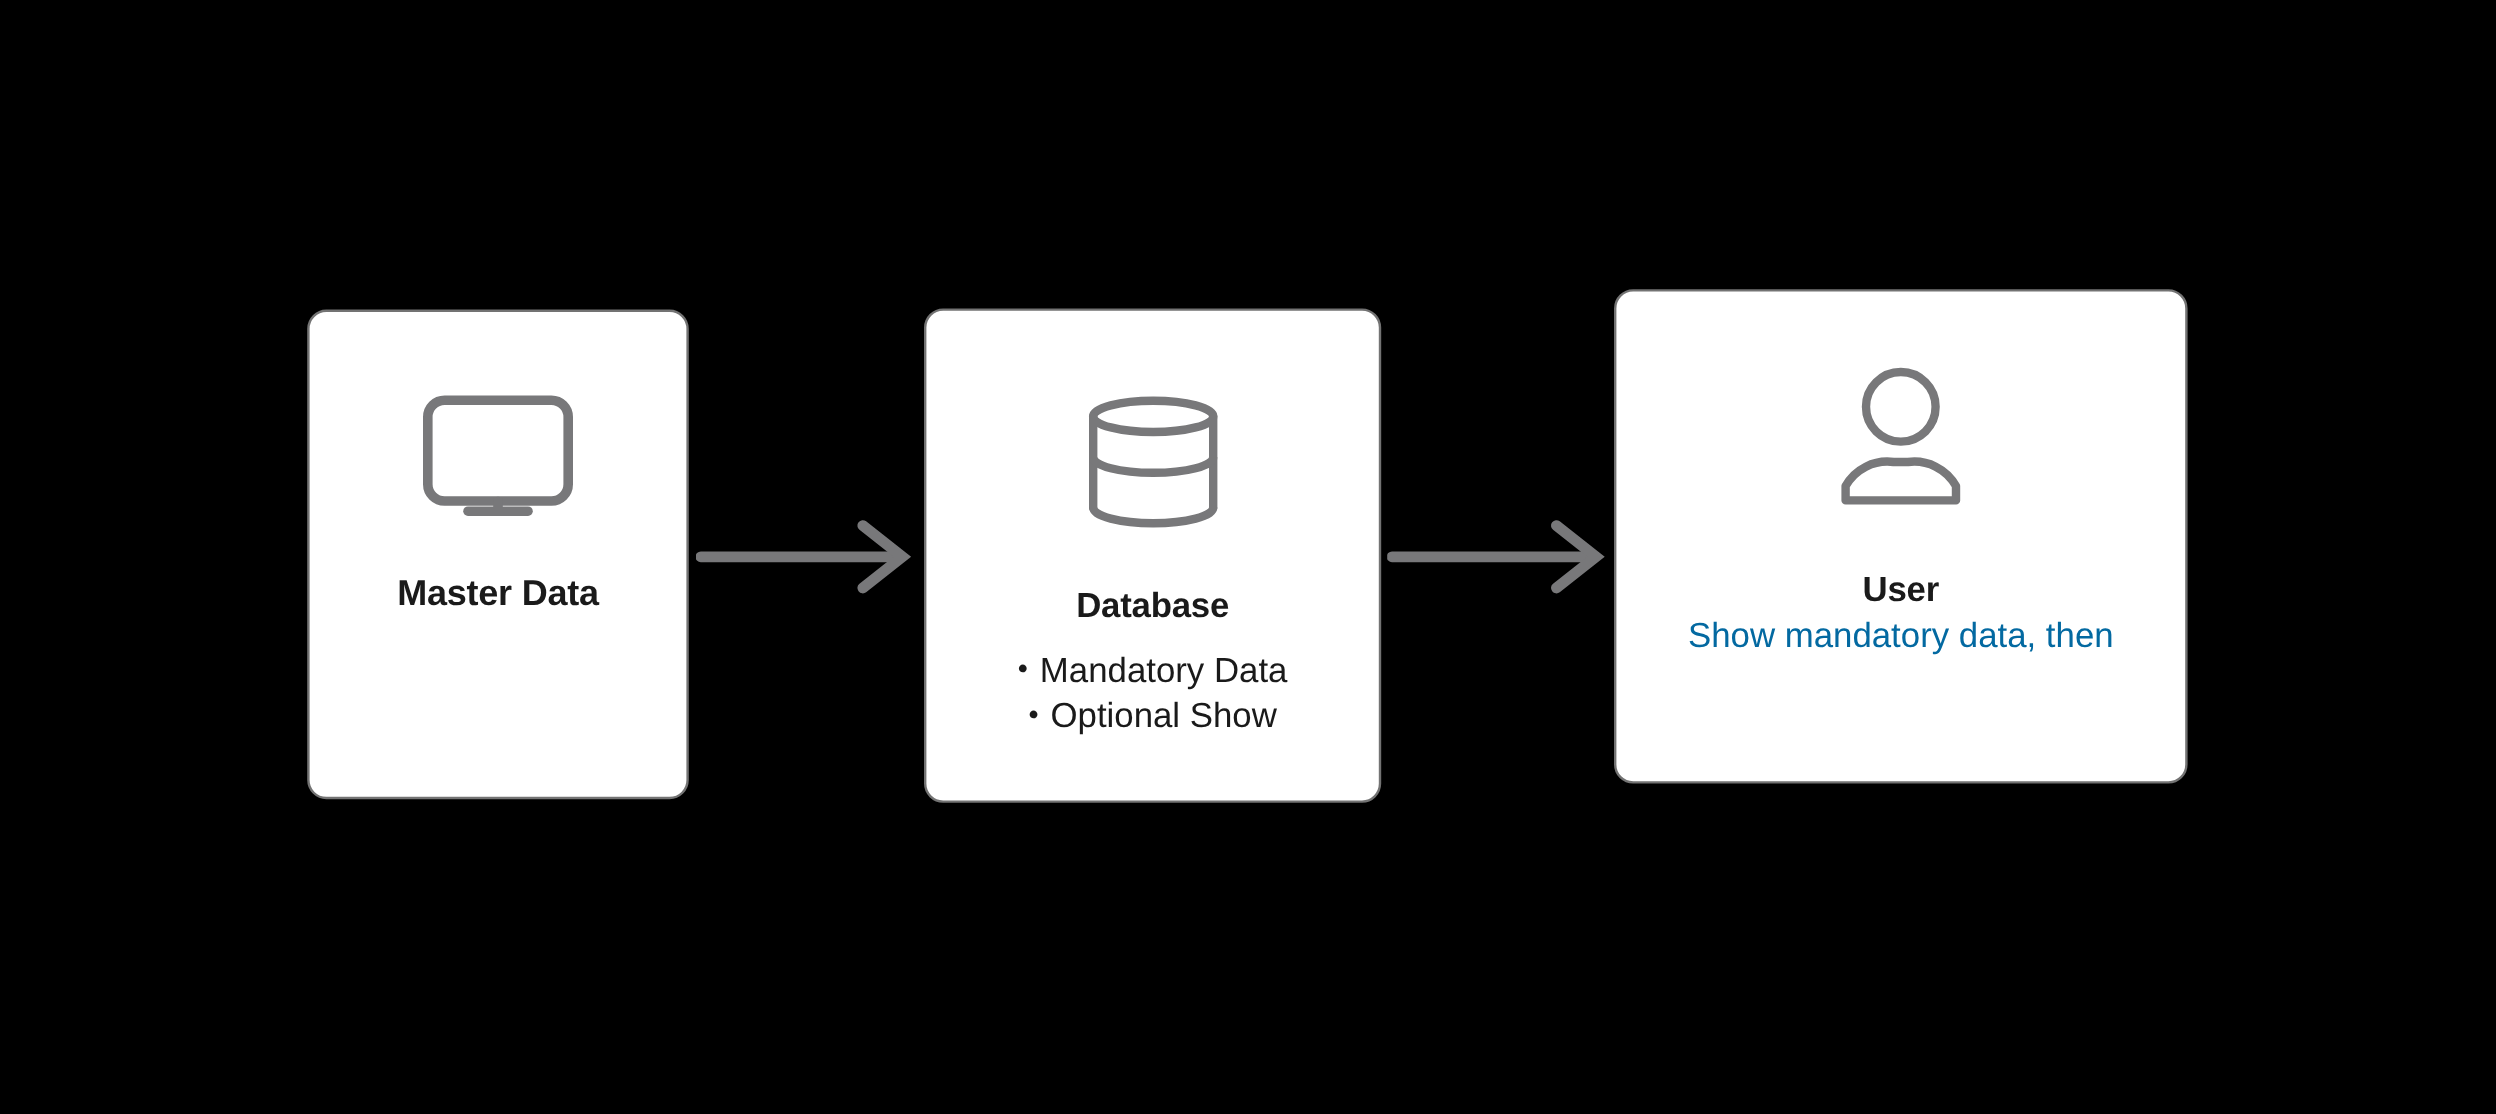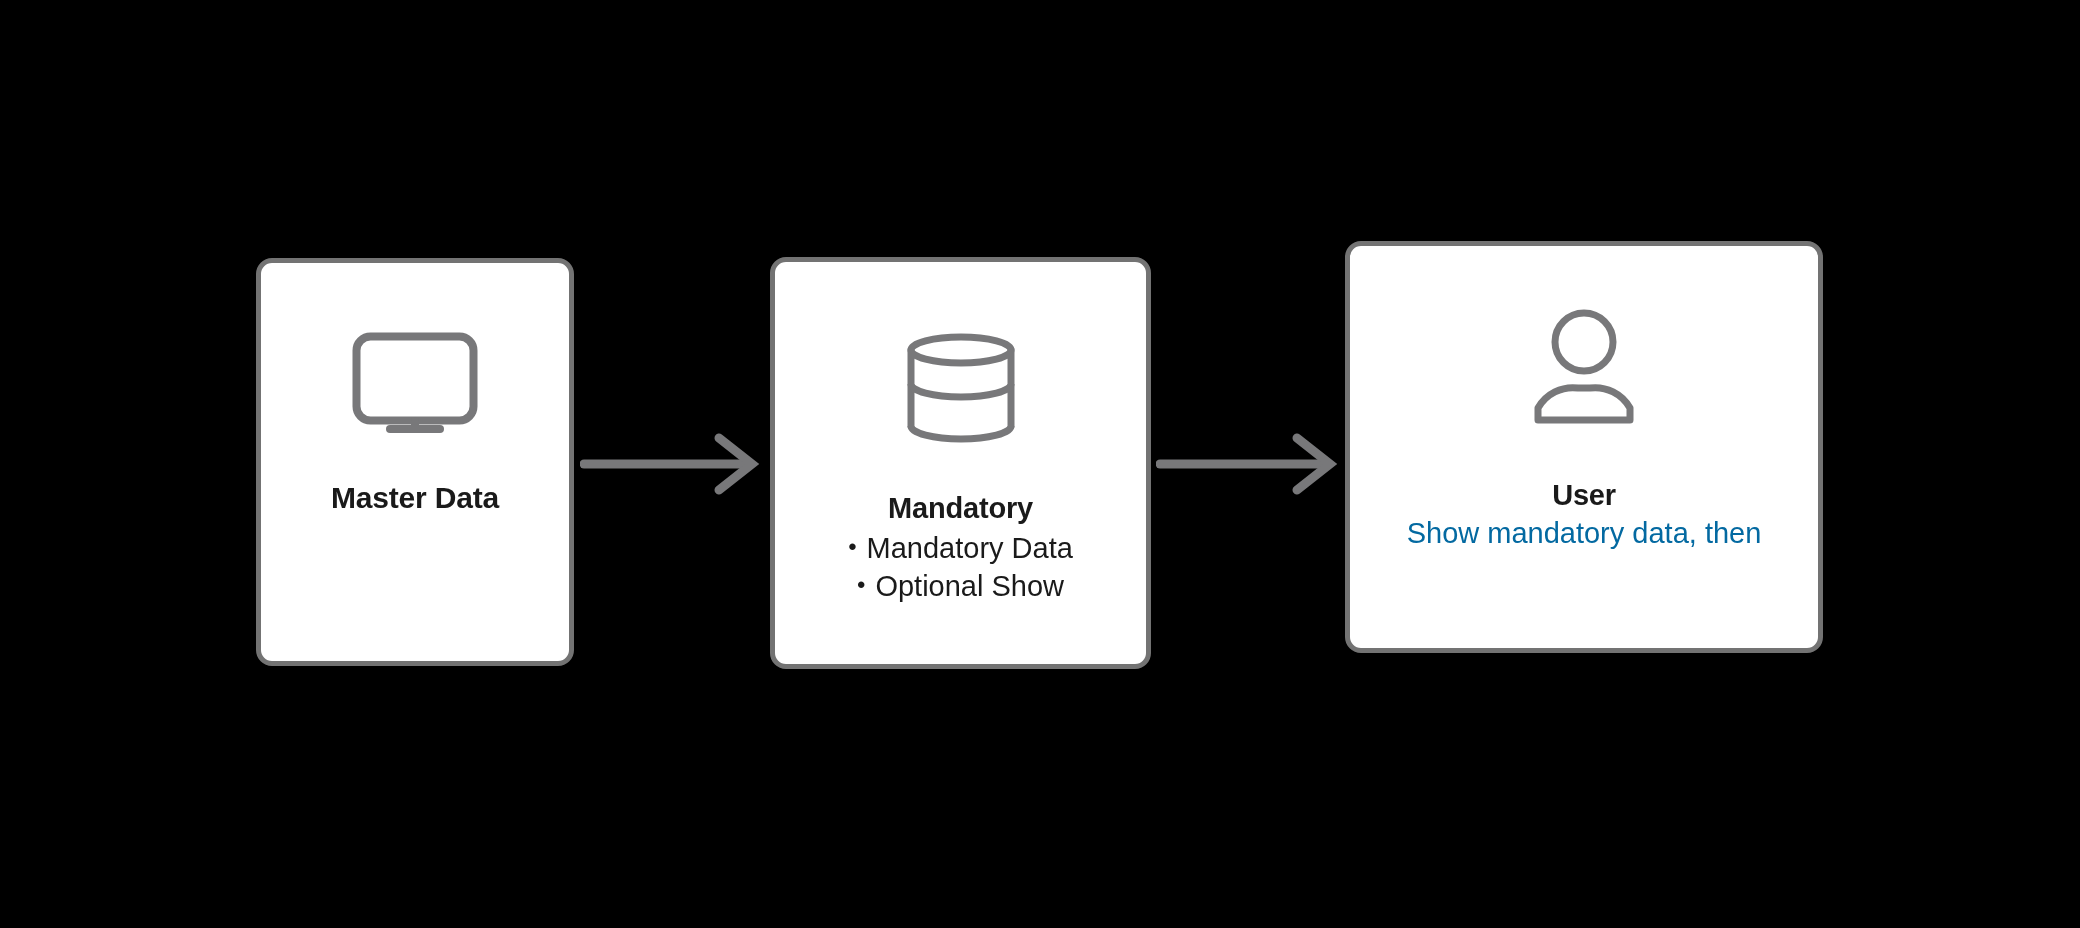--- a/index.html
+++ b/index.html
@@ -13,21 +13,21 @@
     height: 928px;
     background: #000000;
     overflow: hidden;
     font-family: "Liberation Sans", sans-serif;
   }
 
   
   .card {
     position: absolute;
     background: #ffffff;
-    border: 5px solid #737373;
+    border: 2px solid #737373;
     border-radius: 16px;
     box-sizing: border-box;
     display: flex;
     flex-direction: column;
     align-items: center;
   }
 
   #card-master  { left: 256px; top: 258px; width: 318px; height: 408px; }
   #card-db      { left: 770px; top: 257px; width: 381px; height: 412px; }
   #card-user    { left: 1345px; top: 241px; width: 478px; height: 412px; }
@@ -60,21 +60,21 @@
     font-size: 29px;
     line-height: 38px;
     letter-spacing: -0.2px;
     color: #1a1a1a;
     white-space: nowrap;
   }
   #card-master .card-title { font-size: 30px; }
 
   .bullet-list {
     list-style: none;
-    margin: 2px;
+    margin: 16px;
     padding: 0;
     text-align: center;
   }
   .bullet-list li {
     font-size: 29px;
     line-height: 38px;
     color: #1a1a1a;
     white-space: nowrap;
   }
   .bullet-dot {
@@ -127,21 +127,21 @@
     <div class="card-icon">
       <svg width="110" height="112" viewBox="0 0 110 112" fill="none" aria-hidden="true">
         <ellipse cx="55" cy="18" rx="50" ry="13" stroke="#78787a" stroke-width="7" fill="none"></ellipse>
         <path d="M5 18 L5 94" stroke="#78787a" stroke-width="7" fill="none" stroke-linecap="round"></path>
         <path d="M105 18 L105 94" stroke="#78787a" stroke-width="7" fill="none" stroke-linecap="round"></path>
         <path d="M5 94 A50 13 0 0 0 105 94" stroke="#78787a" stroke-width="7" fill="none"></path>
         <path d="M5 52 A50 13 0 0 0 105 52" stroke="#78787a" stroke-width="7" fill="none"></path>
       </svg>
     </div>
     <div class="card-text">
-      <div class="card-title">Mandatory</div>
+      <div class="card-title">Database</div>
       <ul class="bullet-list">
         <li><span class="bullet-dot">•</span><span>Mandatory Data</span></li>
         <li><span class="bullet-dot">•</span><span>Optional Show</span></li>
       </ul>
     </div>
   </div>
 
   <svg class="arrow" id="arrow-2" viewBox="0 0 186 70" fill="none">
     <line x1="4" y1="35" x2="170" y2="35" stroke="#78787a" stroke-width="9" stroke-linecap="round"></line>
     <polyline points="141,9 174,35 141,61" stroke="#78787a" stroke-width="9" fill="none" stroke-linecap="round" stroke-linejoin="miter"></polyline>

